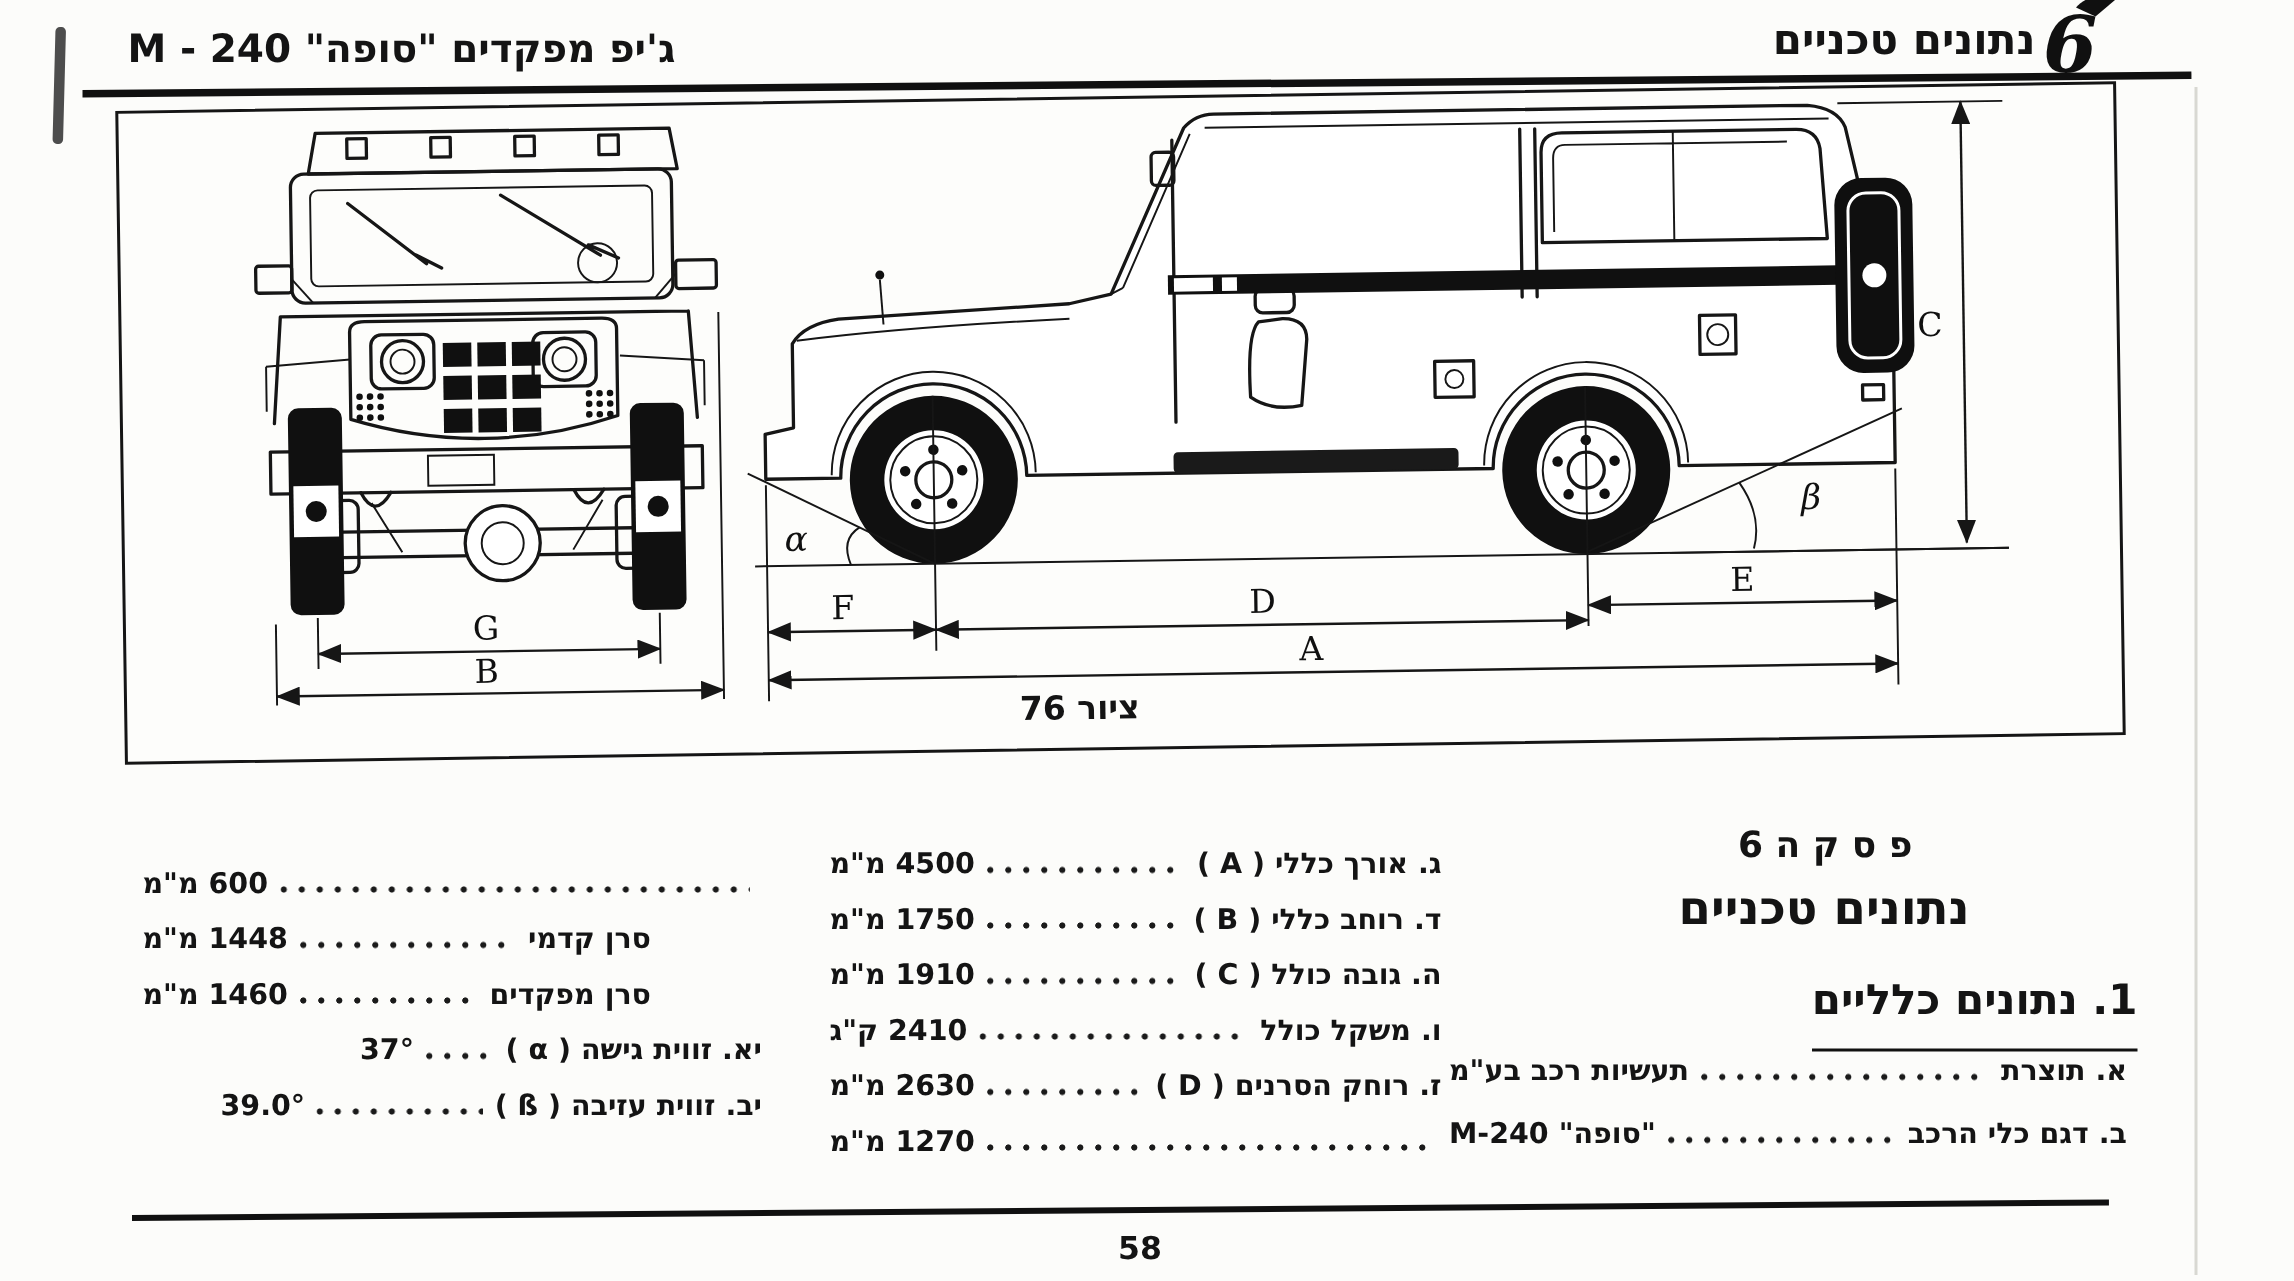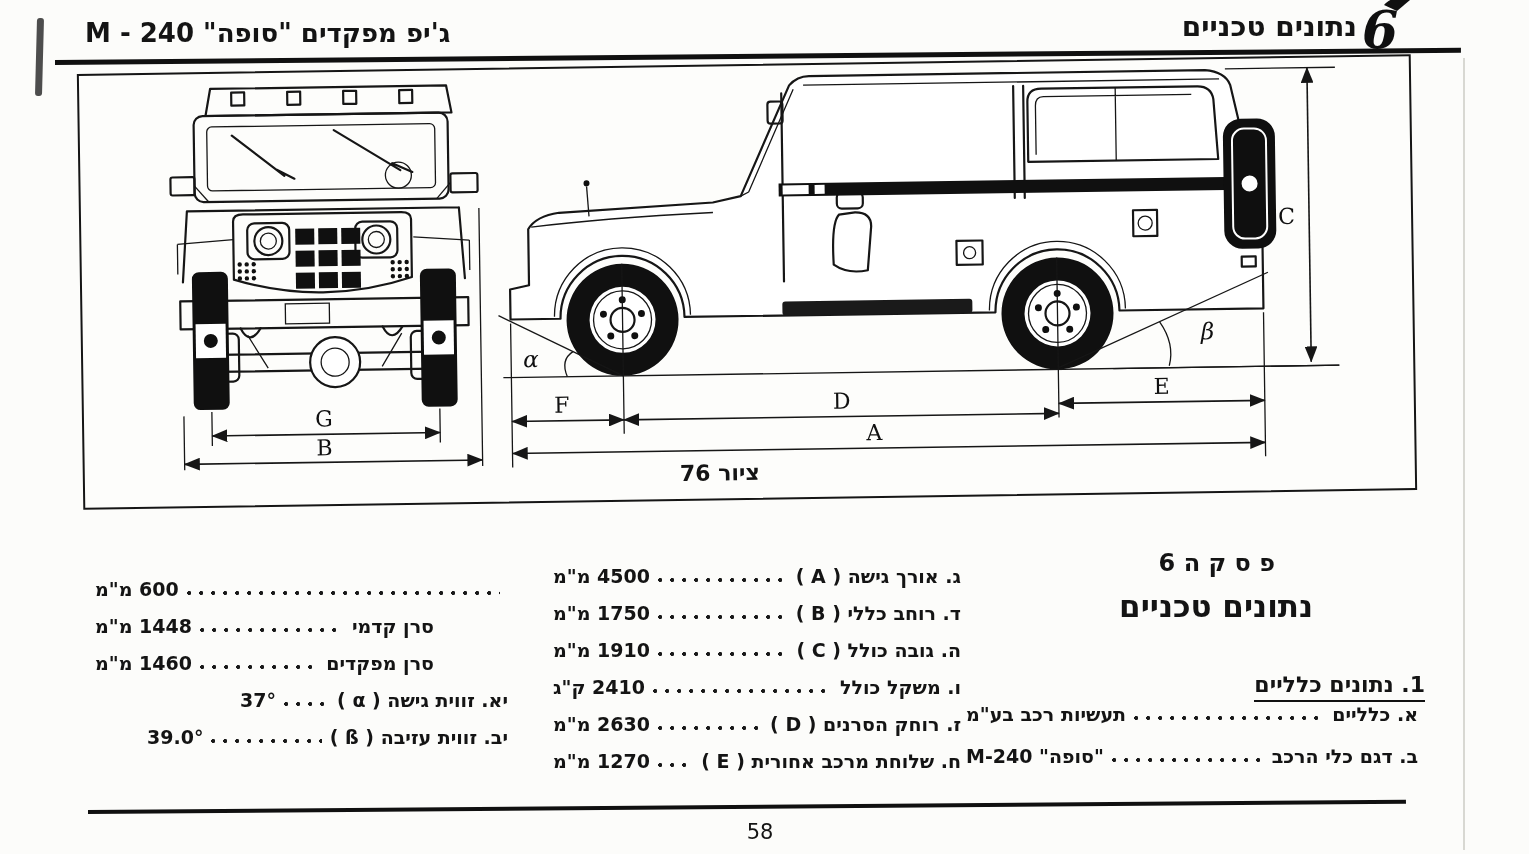--- a/index.html
+++ b/index.html
@@ -34,25 +34,25 @@
   .spec-row .lbl,.spec-row .val{white-space:nowrap;}
   .dots{flex:1 1 auto;min-width:14px;height:6px;margin:0 8px 4px 8px;
         background-image:radial-gradient(circle at 2.2px 3px,#1a1a1a 1.8px,transparent 2.3px);
         background-size:12px 6px;background-repeat:repeat-x;}
   .indent{margin-right:74px;}
   .pad37{padding-left:145px;}
   .pad265{padding-left:52px;}
   .col-right-rows .spec-row{margin-bottom:18px;}
   .sec-kicker{right:254px;top:549px;font-size:24px;font-weight:700;direction:rtl;white-space:nowrap;}
   .sec-title{right:216px;top:588px;font-size:31px;font-weight:800;direction:rtl;white-space:nowrap;}
-  .subsec{right:104px;top:672px;font-size:22px;font-weight:700;direction:rtl;white-space:nowrap;
-          border-bottom:2.5px solid #111;padding-bottom:3px;}
+  .subsec{right:104px;top:650px;font-size:28px;font-weight:700;direction:rtl;white-space:nowrap;
+          border-bottom:2.5px solid #111;padding-bottom:16px;}
   .bottom-rule{left:88px;top:810px;width:1318px;height:3.5px;background:#101010;
                transform:rotate(-0.45deg);transform-origin:left center;}
-  .page-num{left:730px;top:820px;font-size:21px;font-weight:400;width:60px;text-align:center;}
+  .page-num{left:730px;top:820px;font-size:21px;font-weight:700;width:60px;text-align:center;}
 </style>
 </head>
 <body>
 
 <div class="abs scan-nick"></div>
 <div class="abs edge-line"></div>
 
 <div class="abs hdr-left">ג'יפ מפקדים "סופה" M - 240</div>
 <div class="abs hdr-right">נתונים טכניים</div>
 <div class="abs chapter">
@@ -251,34 +251,34 @@
   </svg>
   <div class="abs caption">ציור 76</div>
 </div>
 
 <div class="abs sec-kicker">פ ס ק ה 6</div>
 <div class="abs sec-title">נתונים טכניים</div>
 <div class="abs subsec">1. נתונים כלליים</div>
 
 <div class="spec-col col-right-rows" style="left:966px;top:701px;width:452px;">
   <div class="spec-row">
-    <span class="lbl">א. כלליים</span>
+    <span class="lbl">א. תוצרת</span>
     <span class="dots"></span>
     <span class="val">תעשיות רכב בע"מ</span>
   </div>
   <div class="spec-row">
     <span class="lbl">ב. דגם כלי הרכב</span>
     <span class="dots"></span>
     <span class="val">"סופה" M-240</span>
   </div>
 </div>
 
 <div class="spec-col" style="left:553px;top:563px;width:408px;">
   <div class="spec-row">
-    <span class="lbl">ג. אורך גישה ( A )</span>
+    <span class="lbl">ג. אורך כללי ( A )</span>
     <span class="dots"></span>
     <span class="val">4500 מ"מ</span>
   </div>
   <div class="spec-row">
     <span class="lbl">ד. רוחב כללי ( B )</span>
     <span class="dots"></span>
     <span class="val">1750 מ"מ</span>
   </div>
   <div class="spec-row">
     <span class="lbl">ה. גובה כולל ( C )</span>
@@ -289,21 +289,20 @@
     <span class="lbl">ו. משקל כולל</span>
     <span class="dots"></span>
     <span class="val">2410 ק"ג</span>
   </div>
   <div class="spec-row">
     <span class="lbl">ז. רוחק הסרנים ( D )</span>
     <span class="dots"></span>
     <span class="val">2630 מ"מ</span>
   </div>
   <div class="spec-row">
-    <span class="lbl">ח. שלוחת מרכב אחורית ( E )</span>
     <span class="dots"></span>
     <span class="val">1270 מ"מ</span>
   </div>
 </div>
 
 <div class="spec-col" style="left:95px;top:576px;width:413px;">
   <div class="spec-row">
     <span class="dots"></span>
     <span class="val">600 מ"מ</span>
   </div>

